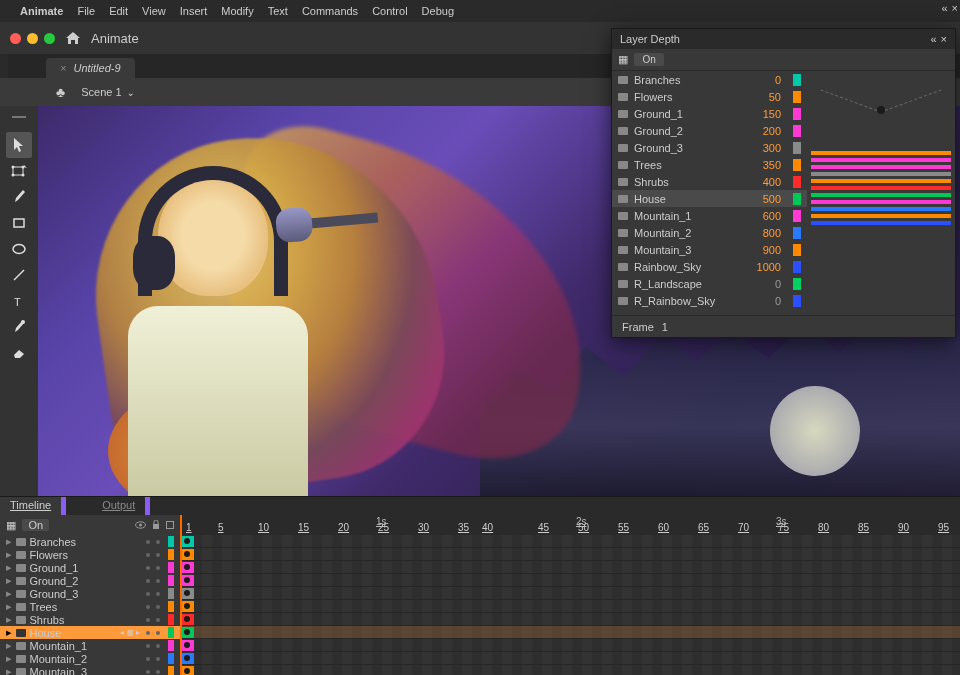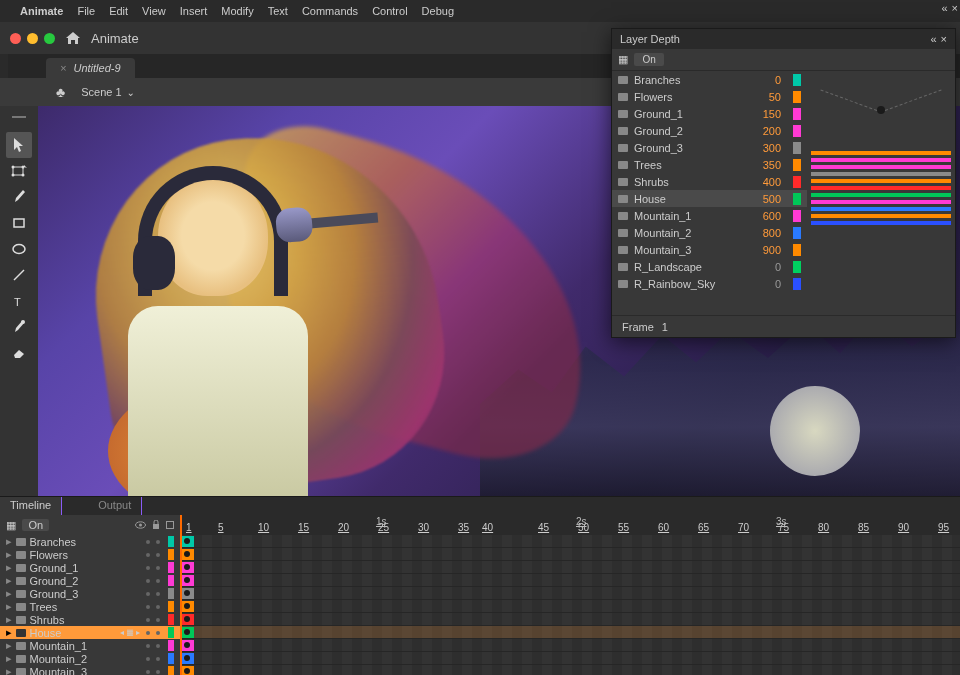--- a/index.html
+++ b/index.html
@@ -31,21 +31,21 @@
 .char-headphone { position:absolute; left:60px; top:40px; width:150px; height:130px; border:14px solid #2a2a3a; border-bottom:none; border-radius:80px 80px 0 0; }
 .char-ear { position:absolute; left:55px; top:110px; width:42px; height:54px; background:#2a2a3a; border-radius:40%; }
 .char-shirt { position:absolute; left:50px; top:180px; width:180px; height:200px; background:linear-gradient(#f0f0d8,#c8c8a0); border-radius:30px 30px 0 0; }
 .char-guitar { position:absolute; left:30px; top:260px; width:180px; height:130px; background:radial-gradient(ellipse,#e8943a,#b85a2a); border-radius:50%; }
 .mic { position:absolute; left:260px; top:110px; width:80px; height:10px; background:#4a4a5a; transform:rotate(-5deg); }
 .mic::before { content:''; position:absolute; left:-22px; top:-12px; width:36px; height:34px; background:linear-gradient(#9898c8,#5a5a7a); border-radius:14px; }
 .city { position:absolute; right:0; bottom:0; width:480px; height:230px; background:linear-gradient(180deg,transparent,#2a2a4a 40%,#3a3a5a 70%,#1a1a2a); clip-path:polygon(0 60%,8% 45%,15% 55%,22% 35%,30% 48%,38% 30%,45% 42%,52% 28%,60% 40%,68% 25%,75% 38%,82% 22%,90% 35%,100% 20%,100% 100%,0 100%); opacity:0.8; }
 .speaker { position:absolute; right:100px; bottom:20px; width:90px; height:90px; background:radial-gradient(#d8d8c0,#9898a8); border-radius:50%; }
 .bottom-panel { height:220px; background:#383838; display:flex; flex-direction:column; border-top:1px solid #1a1a1a; }
 .bp-tabs { display:flex; height:18px; background:#2a2a2a; font-size:10px; }
-.bp-tab { padding:2px 10px; background:#383838; border-right:1px solid #8b5cf6; }
+.bp-tab { padding:2px 10px; background:#383838; border-right:5px solid #8b5cf6;text-decoration:underline; }
 .bp-tab.inactive { background:#2a2a2a; color:#888;margin-left:26px; }
 .bp-head { height:20px; display:flex; align-items:center; }
 .layer-head { width:180px; display:flex; align-items:center; gap:6px; padding:0 6px; font-size:10px; }
 .ruler { flex:1; height:20px; background:#2a2a2a; display:flex; align-items:center; font-size:9px; color:#888; position:relative; overflow:hidden; border-left:2px solid #ff6a00; }
 .ruler-tick { position:absolute; bottom:2px; font-size:10px;text-decoration:underline; }
 .layers-area { flex:1; display:flex; overflow:hidden; }
 .layer-list { width:180px; background:#383838; }
 .layer-row { height:13px; display:flex; align-items:center; padding:0 6px; font-size:10px; gap:4px; }
 .layer-row.sel { background:#ff9a3a; color:#000; }
 .folder-ico { width:10px; height:8px; background:#888; border-radius:1px; }
@@ -497,20 +497,26 @@
           <span class="dp-chip" style="background:#2a7aff"></span>
         </div>
         <div class="dp-row">
           <span class="dp-ico"></span>
           <span class="dp-name">Mountain_3</span>
           <span class="dp-val ">900</span>
           <span class="dp-chip" style="background:#ff8a00"></span>
         </div>
         <div class="dp-row">
           <span class="dp-ico"></span>
+          <span class="dp-name">Rainbow_Sky</span>
+          <span class="dp-val ">1000</span>
+          <span class="dp-chip" style="background:#2a50ff"></span>
+        </div>
+        <div class="dp-row">
+          <span class="dp-ico"></span>
           <span class="dp-name">R_Landscape</span>
           <span class="dp-val zero">0</span>
           <span class="dp-chip" style="background:#00d060"></span>
         </div>
         <div class="dp-row">
           <span class="dp-ico"></span>
           <span class="dp-name">R_Rainbow_Sky</span>
           <span class="dp-val zero">0</span>
           <span class="dp-chip" style="background:#2a50ff"></span>
         </div>

